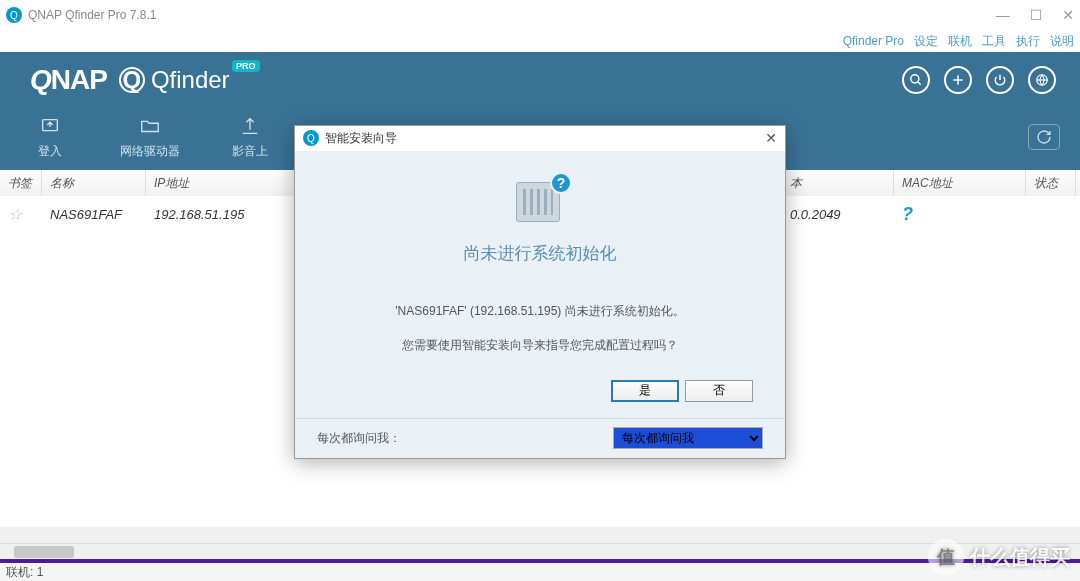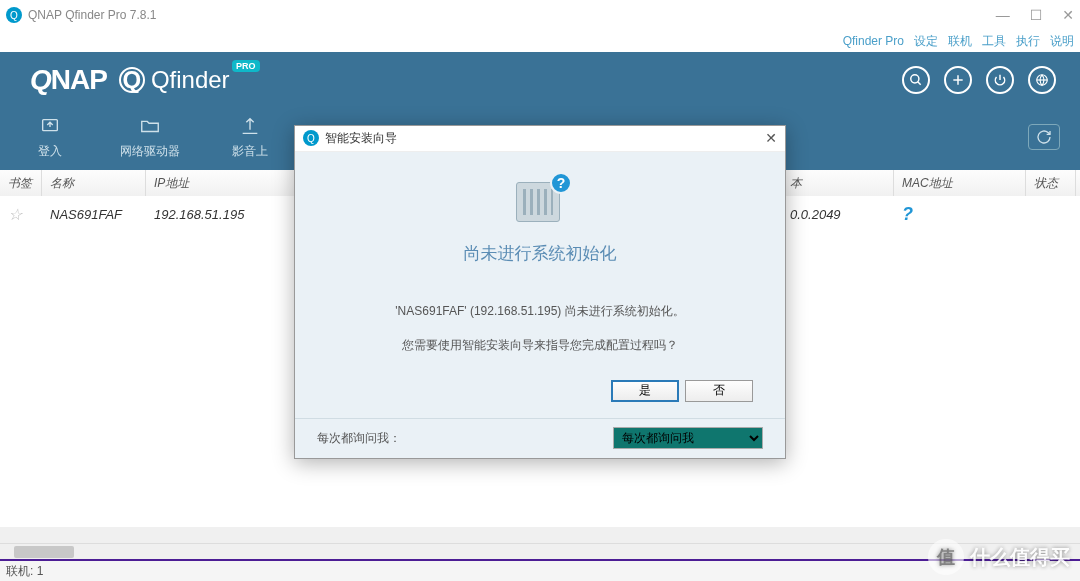--- a/index.html
+++ b/index.html
@@ -45,21 +45,21 @@
     .status-q { color: #2196d6; font-weight: 700; font-size: 18px; }
     
     .col-bookmark { width: 42px; }
     .col-name { width: 104px; }
     .col-ip { width: 636px; }
     .col-ver { width: 112px; }
     .col-mac { width: 132px; }
     .col-status { width: 50px; }
     
     
-    .statusbar { position: absolute; bottom: 0; left: 0; right: 0; height: 22px; background: #f5f5f5; border-top: 2px solid #4c1d95; display: flex; align-items: center; font-size: 12px; color: #555; padding: 0 6px; }
+    .statusbar { position: absolute; bottom: 0; left: 0; right: 0; height: 22px; background: #f5f5f5; border-top: 4px solid #4c1d95; display: flex; align-items: center; font-size: 12px; color: #555; padding: 0 6px; }
     
     
     .hscroll { position: absolute; bottom: 22px; left: 0; right: 0; height: 16px; background: #f0f0f0; border-top: 1px solid #ddd; }
     .hscroll-thumb { width: 60px; height: 12px; background: #c8c8c8; margin: 2px 14px; border-radius: 2px; }
     
     
     .modal { position: absolute; top: 125px; left: 294px; width: 492px; height: 334px; background: #fff; border: 1px solid #999; box-shadow: 0 4px 20px rgba(0,0,0,0.3); z-index: 100; display: flex; flex-direction: column; }
     .modal-title { height: 28px; background: #fff; display: flex; align-items: center; padding: 0 8px; font-size: 12px; color: #333; border-bottom: 1px solid #eee; }
     .modal-title-icon { width: 16px; height: 16px; background: #0099cc; border-radius: 50%; margin-right: 6px; display: flex; align-items: center; justify-content: center; color: #fff; font-size: 10px; }
     .modal-close { margin-left: auto; cursor: pointer; font-size: 14px; color: #555; }
@@ -72,21 +72,21 @@
     
     .modal-heading { margin-top: 20px; color: #5a8cb4; font-size: 17px; }
     .modal-text { margin-top: 38px; color: #555; font-size: 12px; }
     .modal-text + .modal-text { margin-top: 17px; }
     
     .modal-buttons { margin-top: 26px; margin-left: auto; margin-right: -8px; display: flex; gap: 6px; }
     .btn { width: 68px; height: 22px; font-size: 12px; background: linear-gradient(#fdfdfd,#ededed); border: 1px solid #999; cursor: pointer; }
     .btn.primary { border: 2px solid #2a7ab8; }
     
     .modal-footer { height: 44px; background: #eaf1f6; border-top: 1px solid #d0dce3; display: flex; align-items: center; padding: 0 22px; font-size: 12px; color: #555; }
-    .modal-footer select { margin-left: auto; width: 150px; height: 22px; font-size: 12px; background: #0f766e; border: 1px solid #aaa; padding: 0 4px; }
+    .modal-footer select { margin-left: auto; width: 150px; height: 22px; font-size: 12px; background: #1d4ed8; border: 1px solid #aaa; padding: 0 4px; }
     
     
     .watermark { position: absolute; bottom: 6px; right: 10px; display: flex; align-items: center; gap: 6px; color: #fff; font-size: 20px; font-weight: 700; text-shadow: 0 0 4px rgba(0,0,0,0.5); z-index: 200; opacity: 0.85; }
     .watermark-circle { width: 36px; height: 36px; background: rgba(255,255,255,0.7); border-radius: 50%; display: flex; align-items: center; justify-content: center; color: #707070; font-size: 18px; font-weight: 700; }
   </style>
 </head>
 <body>
 
 <div class="titlebar">
   <div class="titlebar-icon">Q</div>

